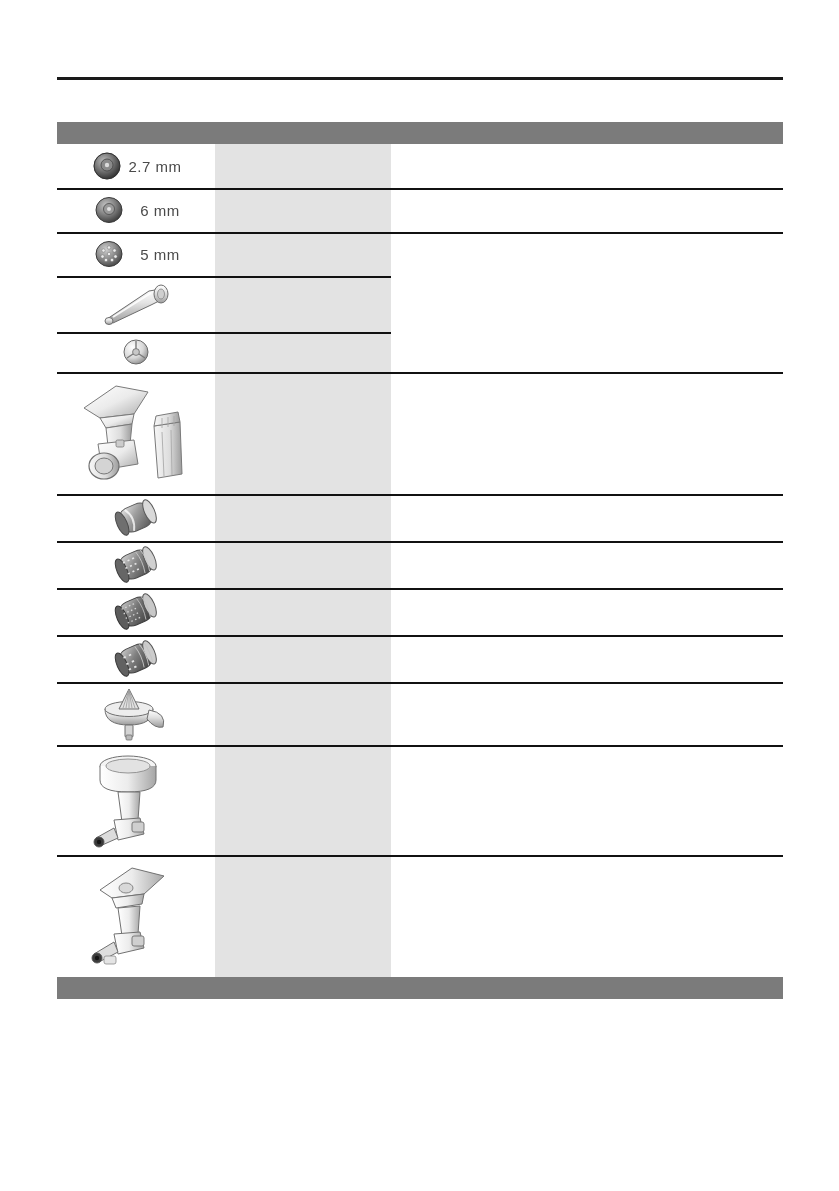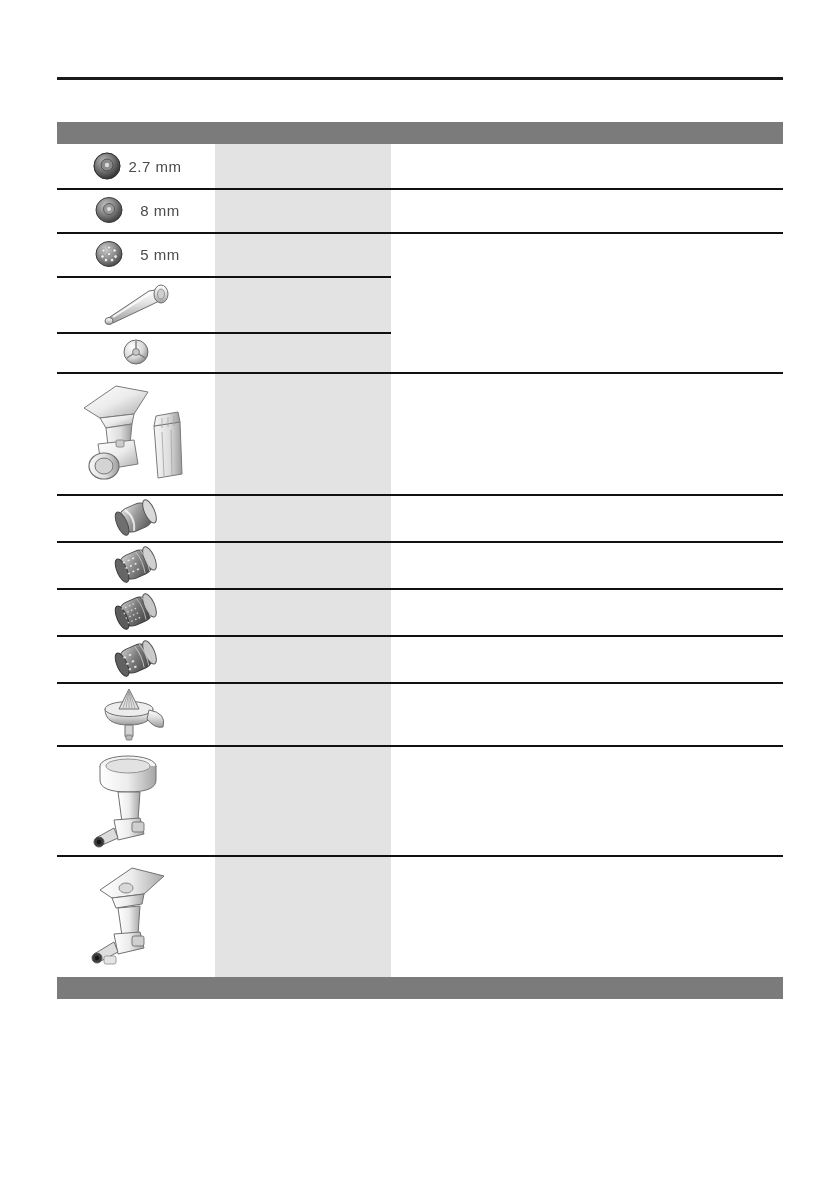--- a/index.html
+++ b/index.html
@@ -190,21 +190,21 @@
                     <stop offset="0%" stop-color="#c6c6c6"></stop>
                     <stop offset="55%" stop-color="#7c7c7c"></stop>
                     <stop offset="100%" stop-color="#3a3a3a"></stop>
                   </radialGradient>
                 </defs>
                 <ellipse cx="17" cy="17" rx="13" ry="12.5" fill="url(#dg2)" stroke="#3a3a3a" stroke-width="1"></ellipse>
                 <ellipse cx="17" cy="16" rx="5.5" ry="5.5" fill="#9a9a9a" stroke="#4a4a4a" stroke-width="0.8"></ellipse>
                 <ellipse cx="17" cy="16" rx="2" ry="2" fill="#e0e0e0"></ellipse>
               </svg>
             </span>
-            <span class="item-label" style="margin-left:10px">8 mm</span>
+            <span class="item-label" style="margin-left:10px">6 mm</span>
           </div>
         </div>
         <div class="cell-mid"></div>
         <div class="cell-desc"></div>
       </div>
 
       <div class="row" style="height:44px">
         <div class="cell-item">
           <div class="item-art">
             <span>

